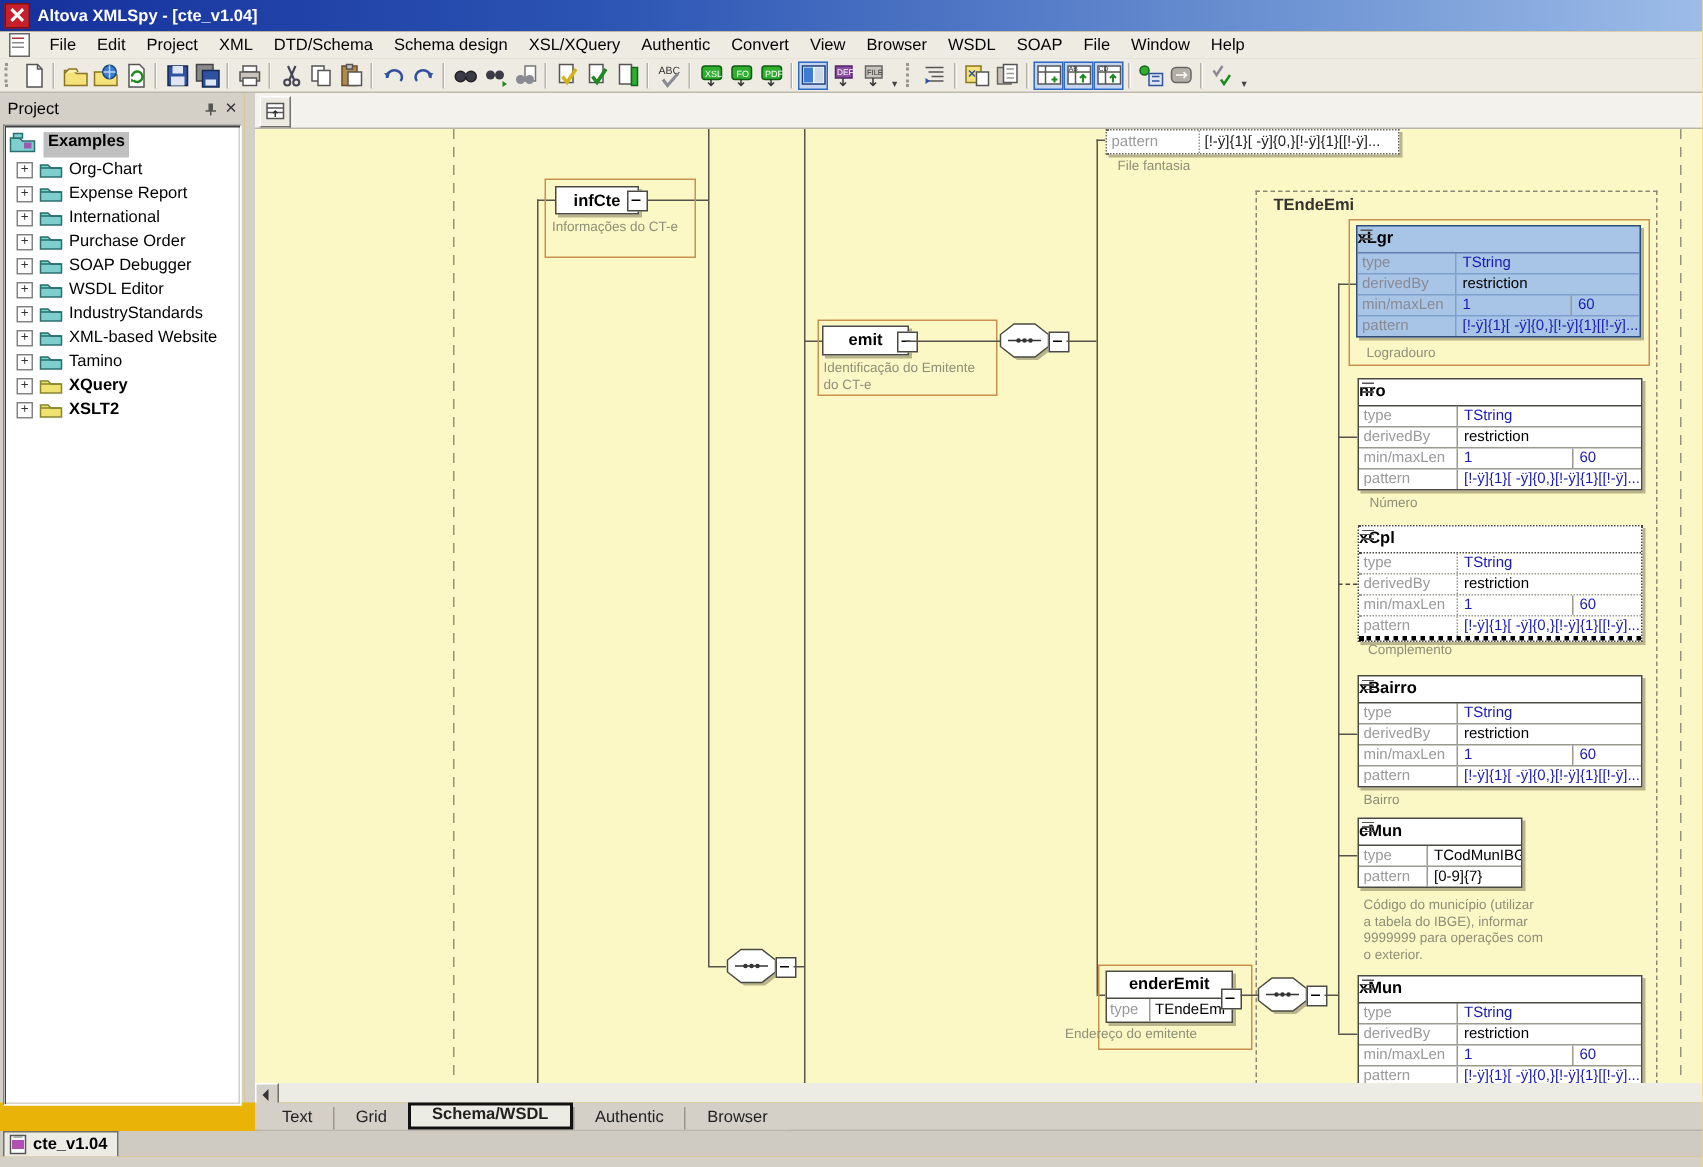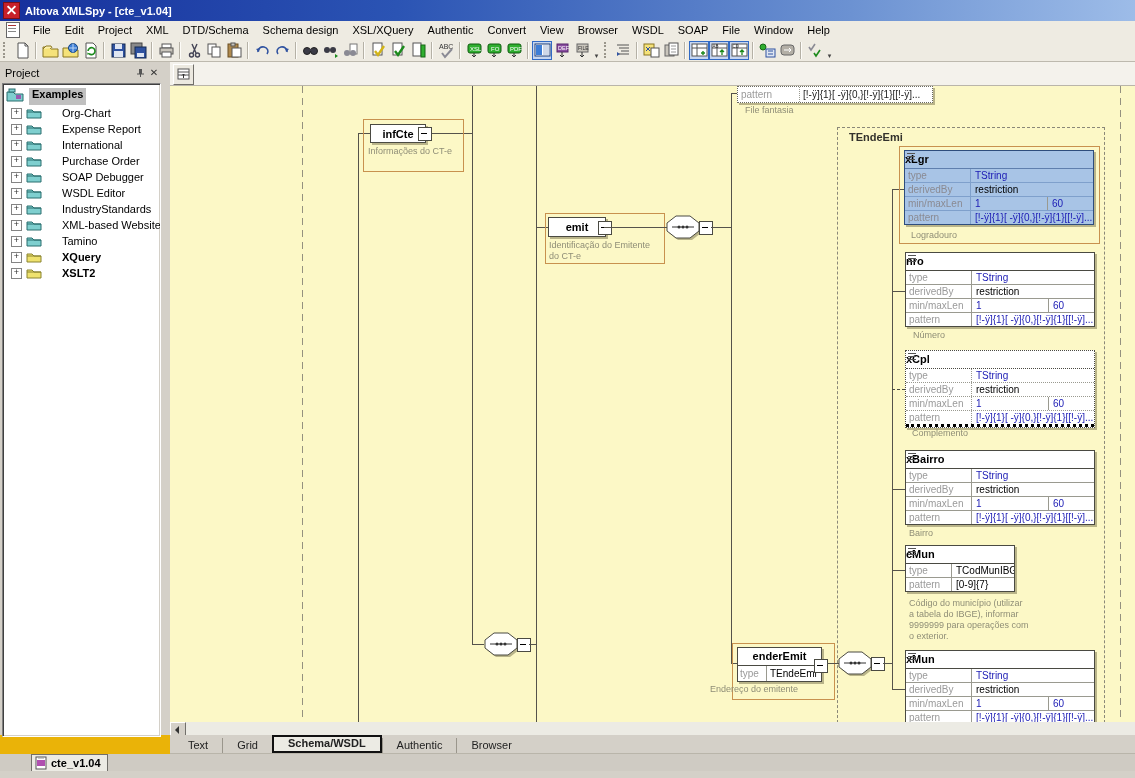--- a/index.html
+++ b/index.html
@@ -37,21 +37,21 @@
   #proj{position:absolute;left:0;top:62px;width:163px;height:673px;background:#D4D0C8;}
   #proj-hdr{position:absolute;left:2px;top:2px;width:159px;height:17px;display:flex;align-items:center;}
   #proj-hdr .ttl{flex:1;padding-left:3px;}
   #proj-hdr .hbtn{width:14px;height:13px;display:flex;align-items:center;justify-content:center;color:#333;font-size:10px;line-height:10px;}
   #tree{position:absolute;left:2px;top:21px;width:157px;height:648px;background:#fff;
     border:1px solid #808080;border-right-color:#fff;border-bottom-color:#fff;
     box-shadow:inset 1px 1px 0 #404040, inset -1px -1px 0 #d4d0c8;overflow:hidden;padding-top:4px;}
   .trow{height:16px;display:flex;align-items:center;white-space:nowrap;}
   .trow .plus{width:9px;height:9px;border:1px solid #848484;background:#fff;margin-left:8px;margin-right:4px;
     font-size:9px;line-height:7px;text-align:center;color:#333;flex:0 0 auto;}
-  .trow .lbl{margin-left:20px;text-align:right;}
+  .trow .lbl{margin-left:4px;text-align:right;}
   .trow.bold .lbl{font-weight:bold;}
   .root-row{height:17px;display:flex;}
   .root-row .lbl{margin-left:5px;font-weight:bold;background:#C0C0C0;padding:0 3px;}
   svg.fold{flex:0 0 auto;}
 
   
   #splitter{position:absolute;left:163px;top:62px;width:7px;height:673px;background:#D4D0C8;}
   #design-top{position:absolute;left:170px;top:62px;width:965px;height:23px;background:#F4F2EC;border-bottom:1px solid #b9b5aa;}
   .sq-btn{position:absolute;left:3px;top:2px;width:19px;height:19px;background:#ECE9E0;
     border:1px solid;border-color:#fff #716f6a #716f6a #fff;display:flex;align-items:center;justify-content:center;}
@@ -106,21 +106,21 @@
   
   #viewtabs{position:absolute;left:170px;top:735px;width:965px;height:18px;background:#D4D0C8;
     display:flex;align-items:flex-end;padding-left:4px;border-bottom:1px solid #b9b5aa;}
   .vtab{height:15px;line-height:15px;padding:0 14px;text-align:center;background:#D4D0C8;
         border-left:1px solid #9a968c;color:#222;}
   .vtab:first-child{border-left:none;}
   .vtab.active{background:#ECEBE4;border:2px solid #111;font-weight:bold;height:14px;line-height:12px;}
   #doctabs{position:absolute;left:0px;top:754px;width:1135px;height:17px;background:#CFCBC3;
     display:flex;align-items:flex-end;padding-left:2px;}
   .dtab{height:16px;background:#ECEBE4;border:1px solid #716f6a;border-bottom:none;font-weight:bold;
-        display:flex;align-items:center;padding:0 6px 0 3px;margin-left:29px;}
+        display:flex;align-items:center;padding:0 6px 0 3px;}
   .dtab svg{margin-right:3px;}
   #statusstrip{position:absolute;left:0;top:771px;width:1135px;height:7px;background:#D4D0C8;}
 </style>
 </head>
 <body>
 
 <div id="app">
 
   <div id="titlebar">
     <span class="app-ico"></span>

